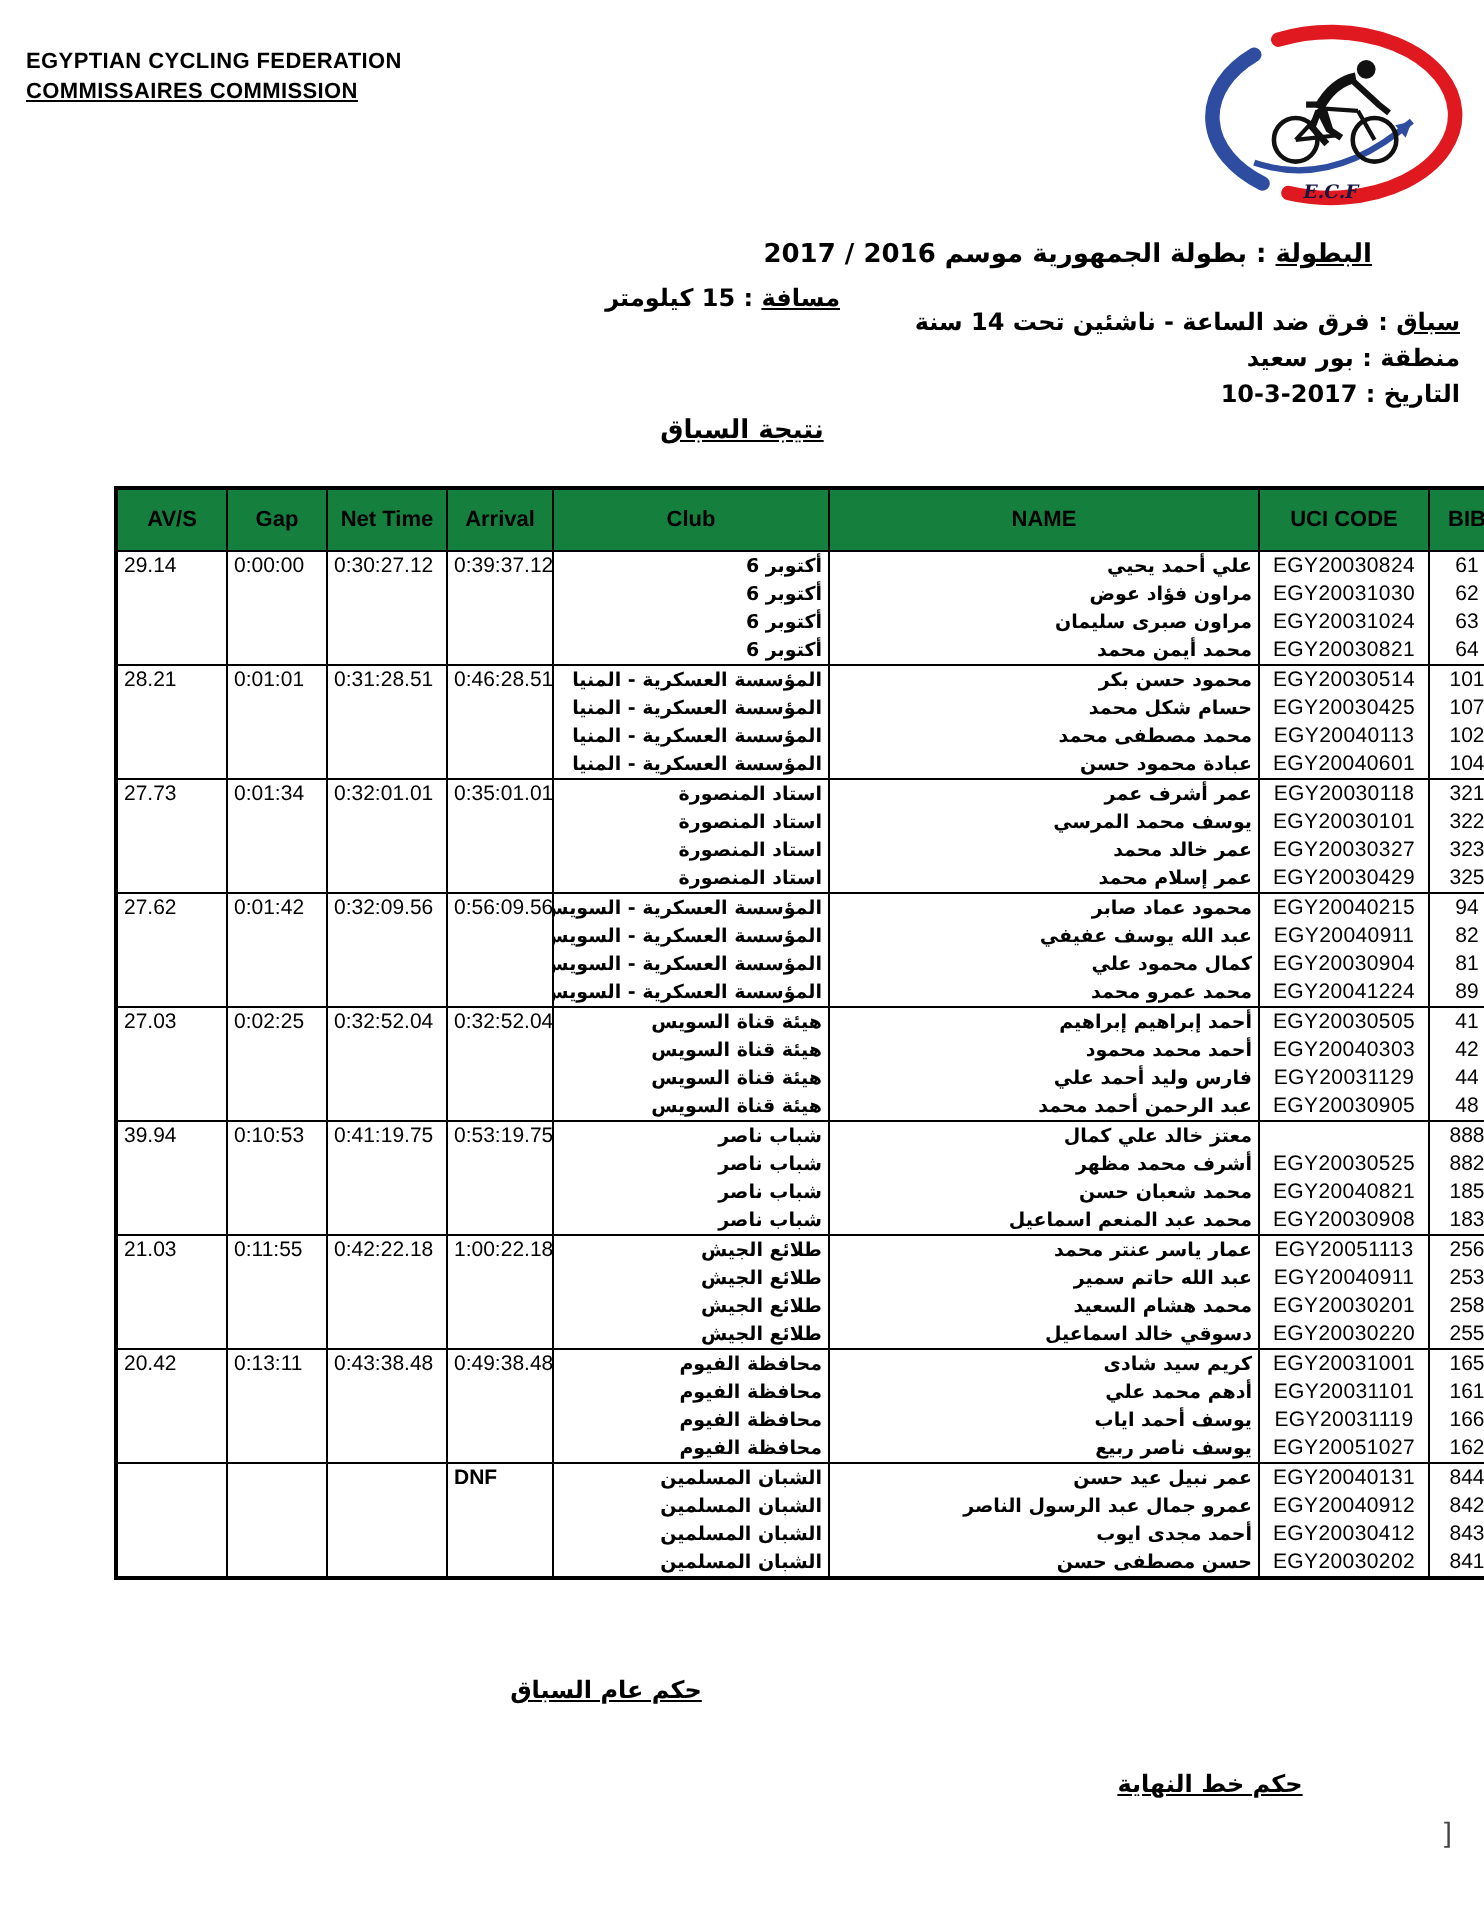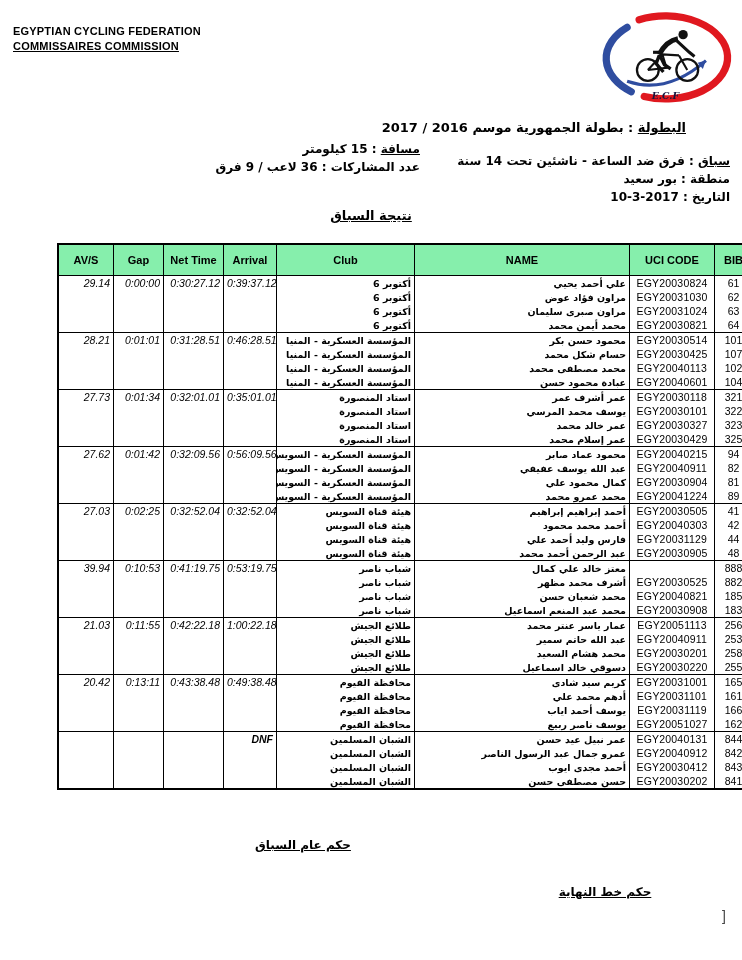--- a/index.html
+++ b/index.html
@@ -18,25 +18,25 @@
   #title-line{right:56px;top:120px;font-size:13px;font-weight:bold;text-align:right;width:640px;}
   #title-line .u, .lbl-u{text-decoration:underline;}
   .info-col{font-size:12px;font-weight:bold;line-height:18px;text-align:right;}
   #info-right{right:12px;top:152px;width:300px;}
   #info-left{right:322px;top:140px;width:260px;}
   #section-title{left:0;top:208px;width:742px;text-align:center;font-size:13px;font-weight:bold;}
   #section-title span{text-decoration:underline;}
   
   #results{left:57px;top:243px;}
   table{border-collapse:collapse;table-layout:fixed;width:678px;border:2px solid #000;}
-  th{border:1px solid #000;background:#86efac;font-size:11px;font-weight:bold;height:30px;padding:0 2px;margin-left:40px;}
+  th{border:1px solid #000;background:#15803d;font-size:11px;font-weight:bold;height:30px;padding:0 2px;margin-left:40px;}
   td{border-left:1px solid #000;border-right:1px solid #000;border-top:none;border-bottom:none;
      font-size:10.5px;height:14px;padding:0 3px;overflow:hidden;white-space:nowrap;}
   tr.group-start td{border-top:1px solid #000;}
-  td.time{vertical-align:top;text-align:right;padding-top:1px;font-style:italic;}
+  td.time{vertical-align:top;text-align:left;padding-top:1px;}
   td.dnf{font-weight:bold;}
   td.arc{direction:rtl;text-align:right;font-family:"DejaVu Sans",sans-serif;font-weight:bold;font-size:9.5px;}
   td.uci{text-align:center;letter-spacing:.2px;}
   td.ctr{text-align:center;}
   
   .judge{font-size:12px;font-weight:bold;text-decoration:underline;}
   #judge-finish{left:545px;top:838px;width:120px;text-align:center;margin-top:47px;}
   #judge-general{left:243px;top:838px;width:120px;text-align:center;}
   #bracket{left:722px;top:908px;font-size:14px;color:#444;}
 </style>
@@ -75,21 +75,20 @@
 </div>
 
 <div id="info-right" class="abs ar info-col">
   <div><span class="lbl-u">سباق</span><span> : فرق ضد الساعة - ناشئين تحت 14 سنة</span></div>
   <div><span>منطقة</span><span> : بور سعيد</span></div>
   <div><span>التاريخ</span><span> : 2017-3-10</span></div>
 </div>
 
 <div id="info-left" class="abs ar info-col">
   <div><span class="lbl-u">مسافة</span><span> : 15 كيلومتر</span></div>
-  <div><span>عدد المشاركات</span><span> : 36 لاعب / 9 فرق</span></div>
 </div>
 
 <div id="section-title" class="abs ar">
   <span>نتيجة السباق</span>
 </div>
 
 <div id="results" class="abs">
   <table>
     <thead>
       <tr>

